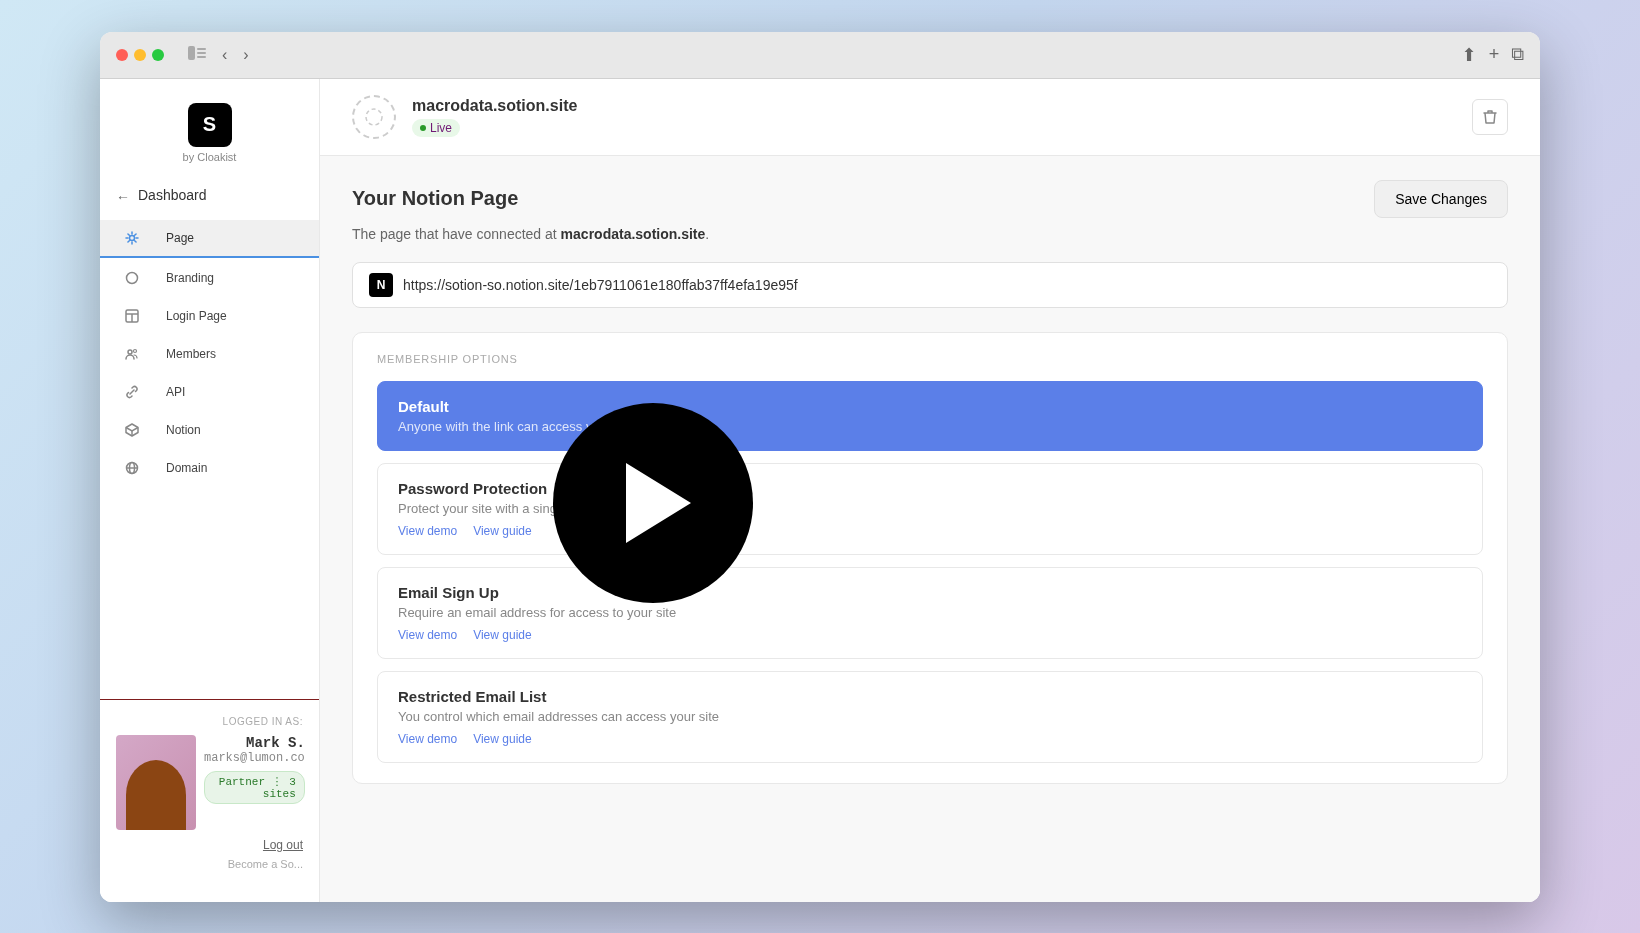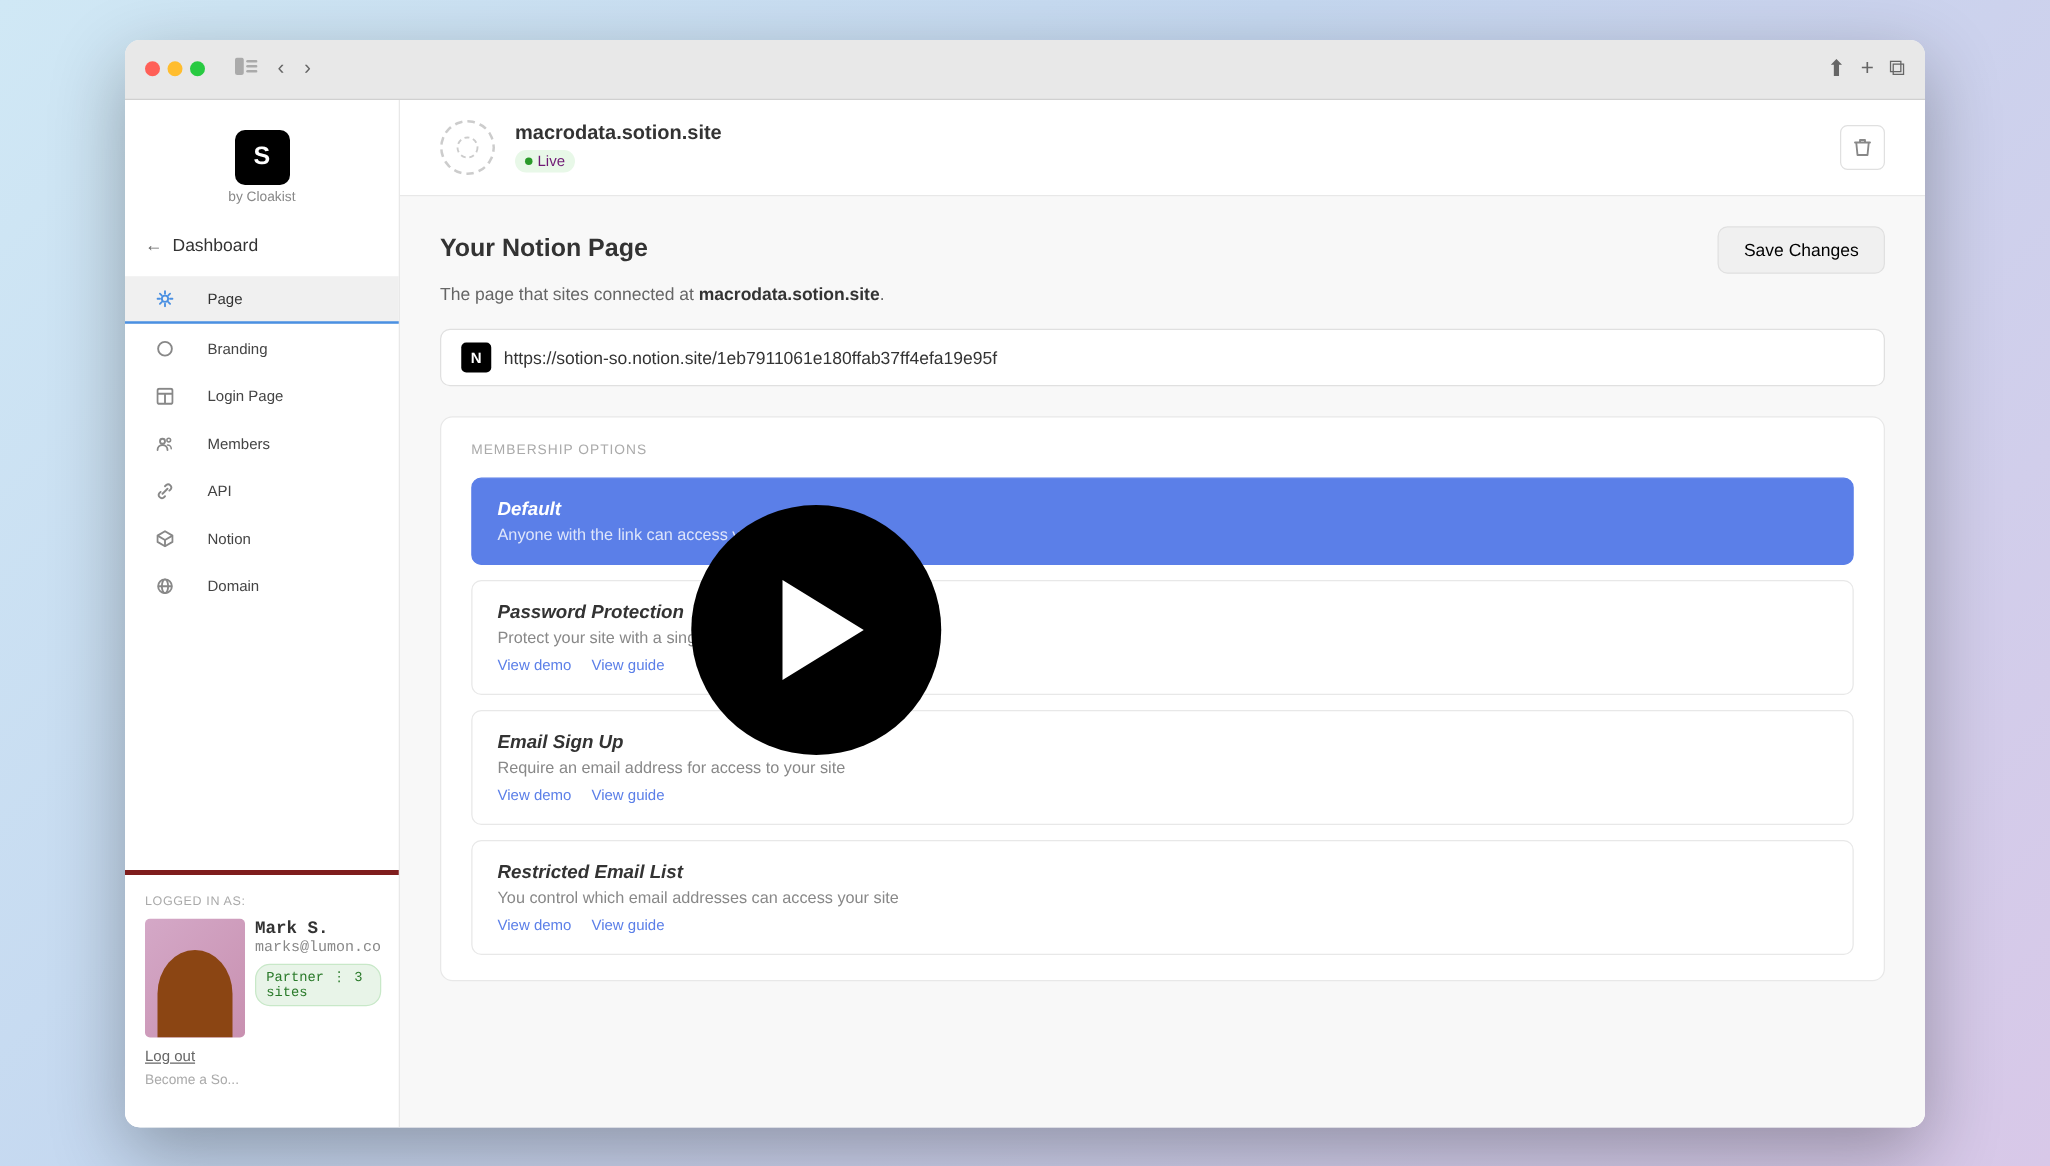--- a/index.html
+++ b/index.html
@@ -154,21 +154,22 @@
     .nav-icon {
       width: 16px;
       height: 16px;
       display: flex;
       align-items: center;
       justify-content: center;
       flex-shrink: 0;
     }
     .sidebar-footer {
       padding: 16px;
-      border-top: 4px solid #7f1d1d;
+      border-top: 1px solid #7f1d1d;
+      text-align: right;
     }
     .logged-in-label {
       font-size: 10px;
       color: #aaa;
       text-transform: uppercase;
       letter-spacing: 0.5px;
       margin-bottom: 8px;
     }
     .user-info {
       display: flex;
@@ -387,21 +388,20 @@
       border-color: #5b7fe8;
       color: white;
     }
     .option-card.selected .option-title { color: white; }
     .option-card.selected .option-desc { color: rgba(255,255,255,0.8); }
     .option-title {
       font-size: 15px;
       font-weight: 600;
       color: #333;
       margin-bottom: 4px;
-      font-style: italic;
     }
     .option-desc {
       font-size: 13px;
       color: #888;
     }
     .option-links {
       display: flex;
       gap: 16px;
       margin-top: 8px;
     }
@@ -590,21 +590,21 @@
         </button>
       </div>
 
       <div class="page-section">
         <div class="section-header">
           <h2 class="section-title">Your Notion Page</h2>
           <button class="save-changes-btn">Save Changes</button>
         </div>
 
         <p class="section-desc">
-          <span>The page that sites connected at </span><strong>macrodata.sotion.site</strong>.
+          <span>The page that have connected at </span><strong>macrodata.sotion.site</strong>.
         </p>
 
         <div class="notion-url-input">
           <div class="notion-icon-box">N</div>
           <span class="notion-url-text">https://sotion-so.notion.site/1eb7911061e180ffab37ff4efa19e95f</span>
         </div>
 
         <div class="membership-section-wrapper">
           <div class="membership-section">
             <div class="membership-label">MEMBERSHIP OPTIONS</div>

